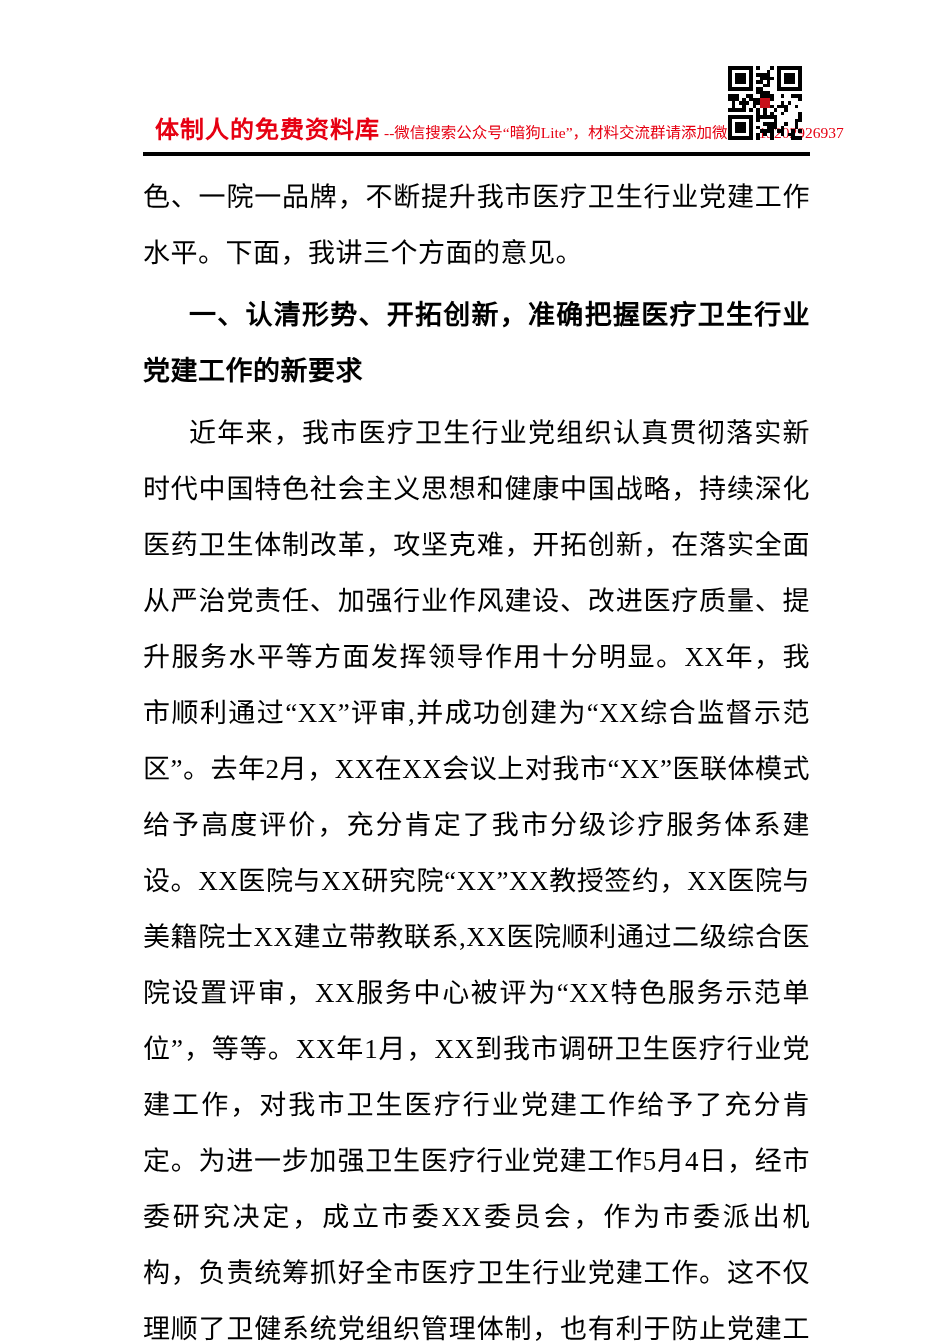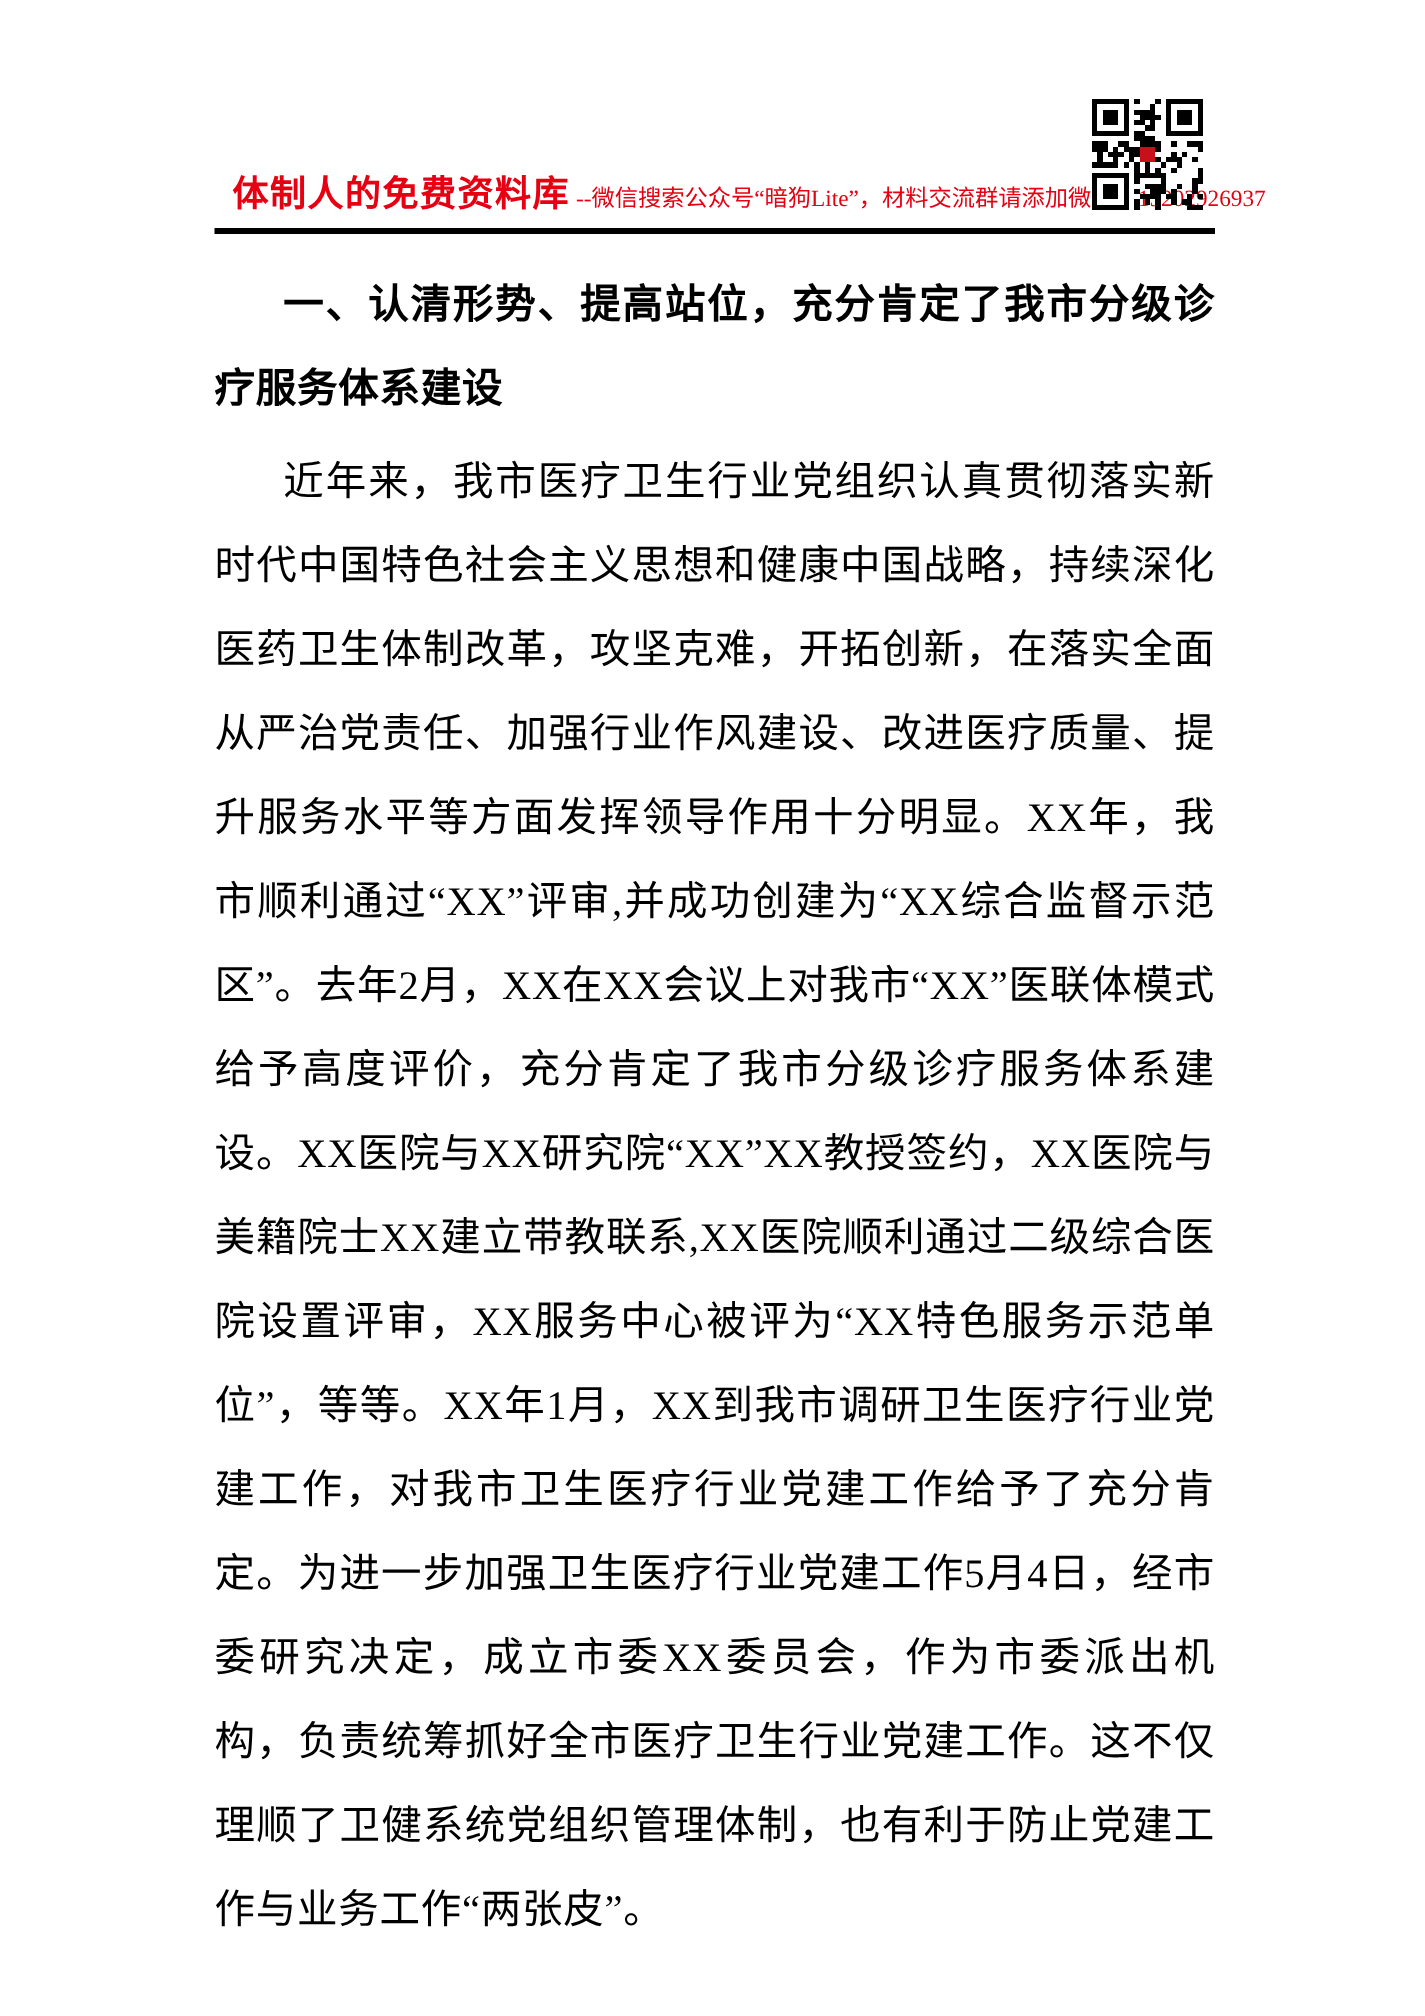--- a/index.html
+++ b/index.html
@@ -218,17 +218,18 @@
             <rect x="19" y="20" width="1" height="1"></rect>
             <rect x="20" y="20" width="1" height="1"></rect>
           </g>
         <rect x="9" y="9" width="3" height="3" fill="#c8101a"></rect>
       </svg>
     </div>
     <div class="header-divider"></div>
   </header>
 
   <main class="doc-body">
-    <h2 class="heading">一、认清形势、提高站位，充分肯定了我市分级诊疗服务体系建设</h2>
+    <p class="para no-indent">色、一院一品牌，不断提升我市医疗卫生行业党建工作水平。下面，我讲三个方面的意见。</p>
+    <h2 class="heading">一、认清形势、开拓创新，准确把握医疗卫生行业党建工作的新要求</h2>
     <p class="para">近年来，我市医疗卫生行业党组织认真贯彻落实新时代中国特色社会主义思想和健康中国战略，持续深化医药卫生体制改革，攻坚克难，开拓创新，在落实全面从严治党责任、加强行业作风建设、改进医疗质量、提升服务水平等方面发挥领导作用十分明显。XX年，我市顺利通过“XX”评审,并成功创建为“XX综合监督示范区”。去年2月，XX在XX会议上对我市“XX”医联体模式给予高度评价，充分肯定了我市分级诊疗服务体系建设。XX医院与XX研究院“XX”XX教授签约，XX医院与美籍院士XX建立带教联系,XX医院顺利通过二级综合医院设置评审，XX服务中心被评为“XX特色服务示范单位”，等等。XX年1月，XX到我市调研卫生医疗行业党建工作，对我市卫生医疗行业党建工作给予了充分肯定。为进一步加强卫生医疗行业党建工作5月4日，经市委研究决定，成立市委XX委员会，作为市委派出机构，负责统筹抓好全市医疗卫生行业党建工作。这不仅理顺了卫健系统党组织管理体制，也有利于防止党建工作与业务工作“两张皮”。</p>
   </main>
 
 </div>
 
 </body></html>

